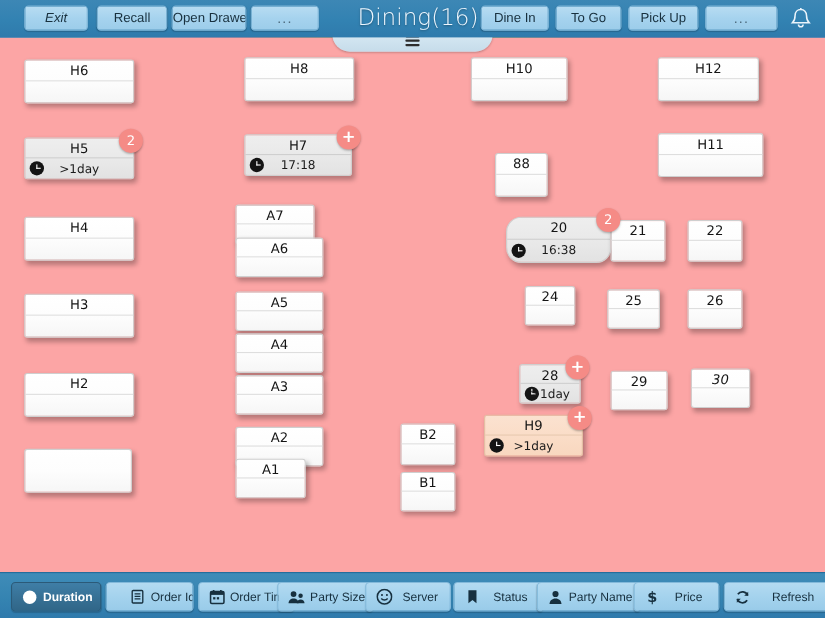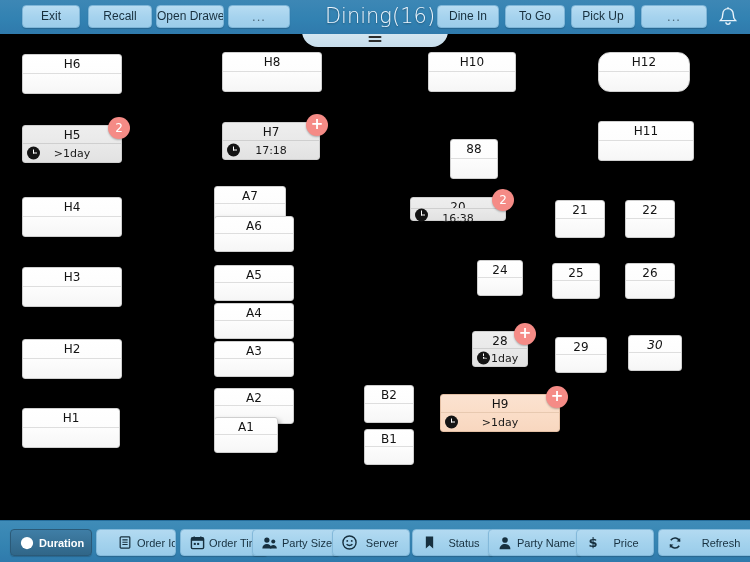--- a/index.html
+++ b/index.html
@@ -53,21 +53,21 @@
   }
   #handle .bars{
     position:absolute; left:50%; top:4px; transform:translateX(-50%);
     width:13px;
   }
   #handle .bars i{ display:block; height:2px; background:#2c2c2c; margin-bottom:2px; border-radius:1px;}
 
   
   #floor{
     position:absolute; left:0; top:34px; width:750px; height:486px;
-    background:#000000;
+    background:#fca5a5;
   }
 
   
   .tbl{
     position:absolute;
     background:linear-gradient(#ffffff 0%, #fdfdfd 50%, #f6f6f6 100%);
     border:1px solid #cfcfcf; border-radius:3px;
     box-shadow:2px 3px 5px rgba(0,0,0,.28);
   }
   .tbl .name{
@@ -146,21 +146,21 @@
 </head>
 <body>
 
 <div id="topbar">
   <div id="title">Dining(16)</div>
   <svg id="bell" viewBox="0 0 28 26">
     <path d="M14 4.6c-3.1 0-5.2 2.4-5.2 5.4 0 4.2-1.3 5.6-2.3 6.6h15c-1-1-2.3-2.4-2.3-6.6 0-3-2.1-5.4-5.2-5.4z" fill="none" stroke="#eaf4fb" stroke-width="1.4"></path>
     <path d="M14 3.2v1.6" stroke="#eaf4fb" stroke-width="1.4"></path>
     <path d="M11.9 18.2a2.1 2.1 0 0 0 4.2 0" fill="none" stroke="#eaf4fb" stroke-width="1.4"></path>
   </svg>
-<div class="tbtn" style="left: 22px; width: 58px;">Exit</div>
+<div class="tbtn" style="left: 22px; width: 58px; font-style: italic;">Exit</div>
     <div class="tbtn" style="left: 88px; width: 64px;">Recall</div>
     <div class="tbtn" style="left: 156px; width: 68px;">Open Drawer</div>
     <div class="tbtn dots" style="left: 228px; width: 62px;">...</div>
     <div class="tbtn" style="left: 437px; width: 62px;">Dine In</div>
     <div class="tbtn" style="left: 505px; width: 60px;">To Go</div>
     <div class="tbtn" style="left: 571px; width: 64px;">Pick Up</div>
     <div class="tbtn dots" style="left: 641px; width: 66px;">...</div>
   </div>
 
 <div id="rainbow"></div>
@@ -179,21 +179,21 @@
       <div class="body"></div>
     </div>
     <div class="tbl" style="left: 222px; top: 18px; width: 100px; height: 40px;">
       <div class="name">H8</div>
       <div class="body"></div>
     </div>
     <div class="tbl" style="left: 428px; top: 18px; width: 88px; height: 40px;">
       <div class="name">H10</div>
       <div class="body"></div>
     </div>
-    <div class="tbl" style="left: 598px; top: 18px; width: 92px; height: 40px; border-radius: 12px;">
+    <div class="tbl" style="left: 598px; top: 18px; width: 92px; height: 40px;">
       <div class="name">H12</div>
       <div class="body"></div>
     </div>
     <div class="tbl occupied" style="left: 22px; top: 91px; width: 100px; height: 38px;">
       <div class="name">H5</div>
       <div class="body">
         <span class="clock"></span>
         <div class="dur">&gt;1day</div>
       </div>
       <div class="badge">2</div>
@@ -215,21 +215,21 @@
       <div class="body"></div>
     </div>
     <div class="tbl" style="left: 22px; top: 163px; width: 100px; height: 40px;">
       <div class="name">H4</div>
       <div class="body"></div>
     </div>
     <div class="tbl" style="left: 214px; top: 152px; width: 72px; height: 36px;">
       <div class="name">A7</div>
       <div class="body"></div>
     </div>
-    <div class="tbl occupied" style="left: 410px; top: 163px; width: 96px; height: 24px;">
+    <div class="tbl occupied" style="left: 460px; top: 163px; width: 96px; height: 42px; border-radius: 14px;">
       <div class="name">20</div>
       <div class="body">
         <span class="clock"></span>
         <div class="dur">16:38</div>
       </div>
       <div class="badge">2</div>
     </div>
     <div class="tbl" style="left: 555px; top: 166px; width: 50px; height: 38px;">
       <div class="name">21</div>
       <div class="body"></div>
@@ -291,30 +291,29 @@
       <div class="body"></div>
     </div>
     <div class="tbl" style="left: 214px; top: 354px; width: 80px; height: 36px;">
       <div class="name">A2</div>
       <div class="body"></div>
     </div>
     <div class="tbl" style="left: 364px; top: 351px; width: 50px; height: 38px;">
       <div class="name">B2</div>
       <div class="body"></div>
     </div>
-    <div class="tbl highlight" style="left: 440px; top: 360px; width: 120px; height: 38px;">
+    <div class="tbl highlight" style="left: 440px; top: 343px; width: 90px; height: 38px;">
       <div class="name">H9</div>
       <div class="body">
         <span class="clock"></span>
         <div class="dur">&gt;1day</div>
       </div>
       <div class="badge plus">+</div>
     </div>
     <div class="tbl" style="left: 22px; top: 374px; width: 98px; height: 40px;">
-      <div class="name">H1</div>
       <div class="body"></div>
     </div>
     <div class="tbl" style="left: 214px; top: 383px; width: 64px; height: 36px;">
       <div class="name">A1</div>
       <div class="body"></div>
     </div>
     <div class="tbl" style="left: 364px; top: 395px; width: 50px; height: 36px;">
       <div class="name">B1</div>
       <div class="body"></div>
     </div>

